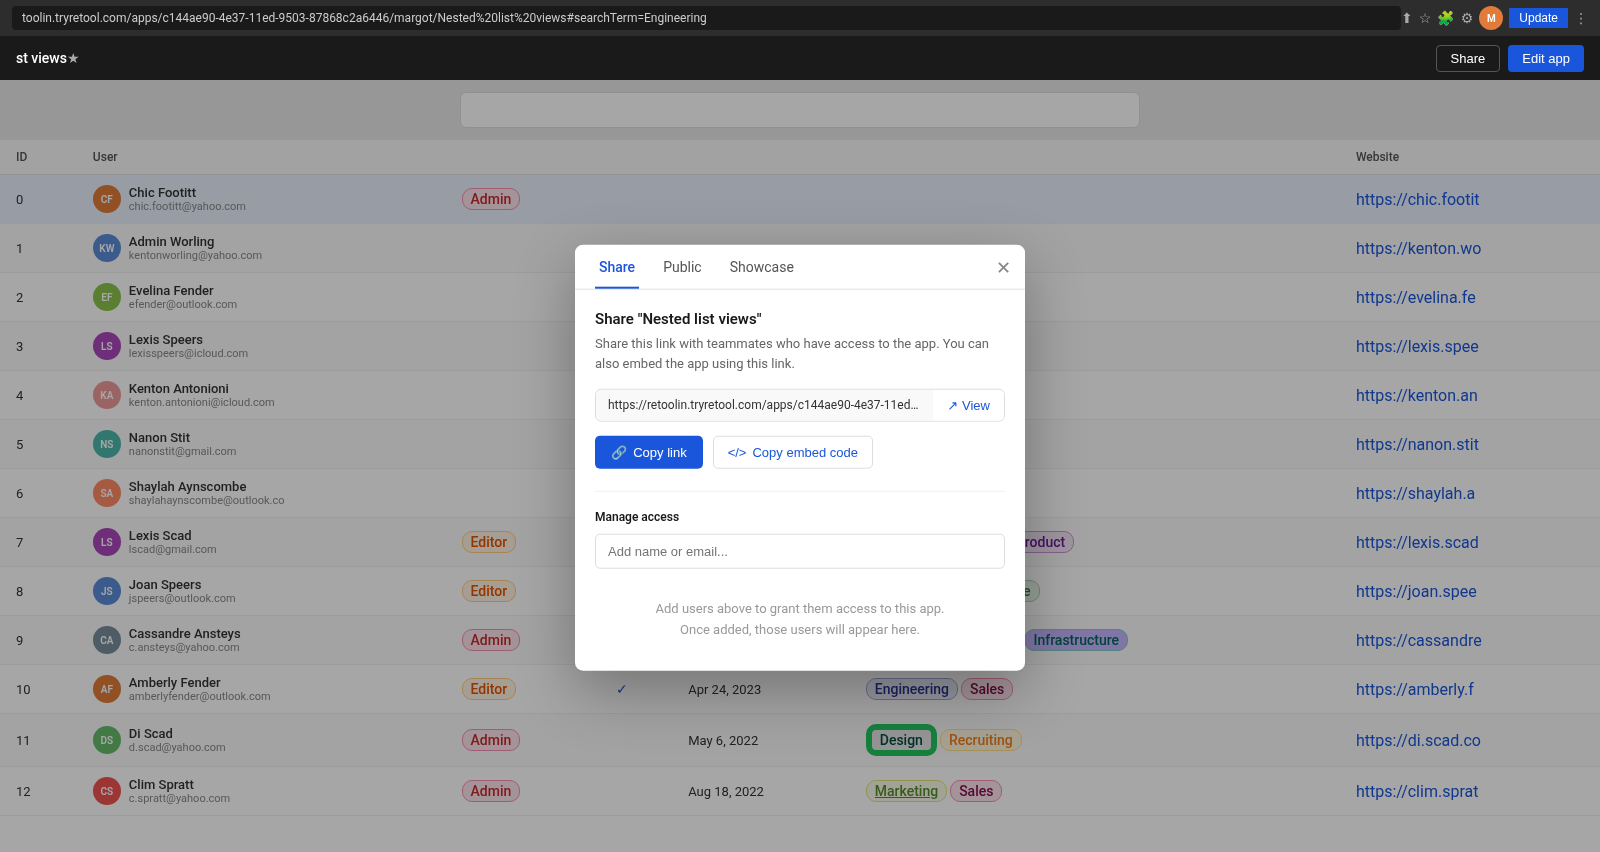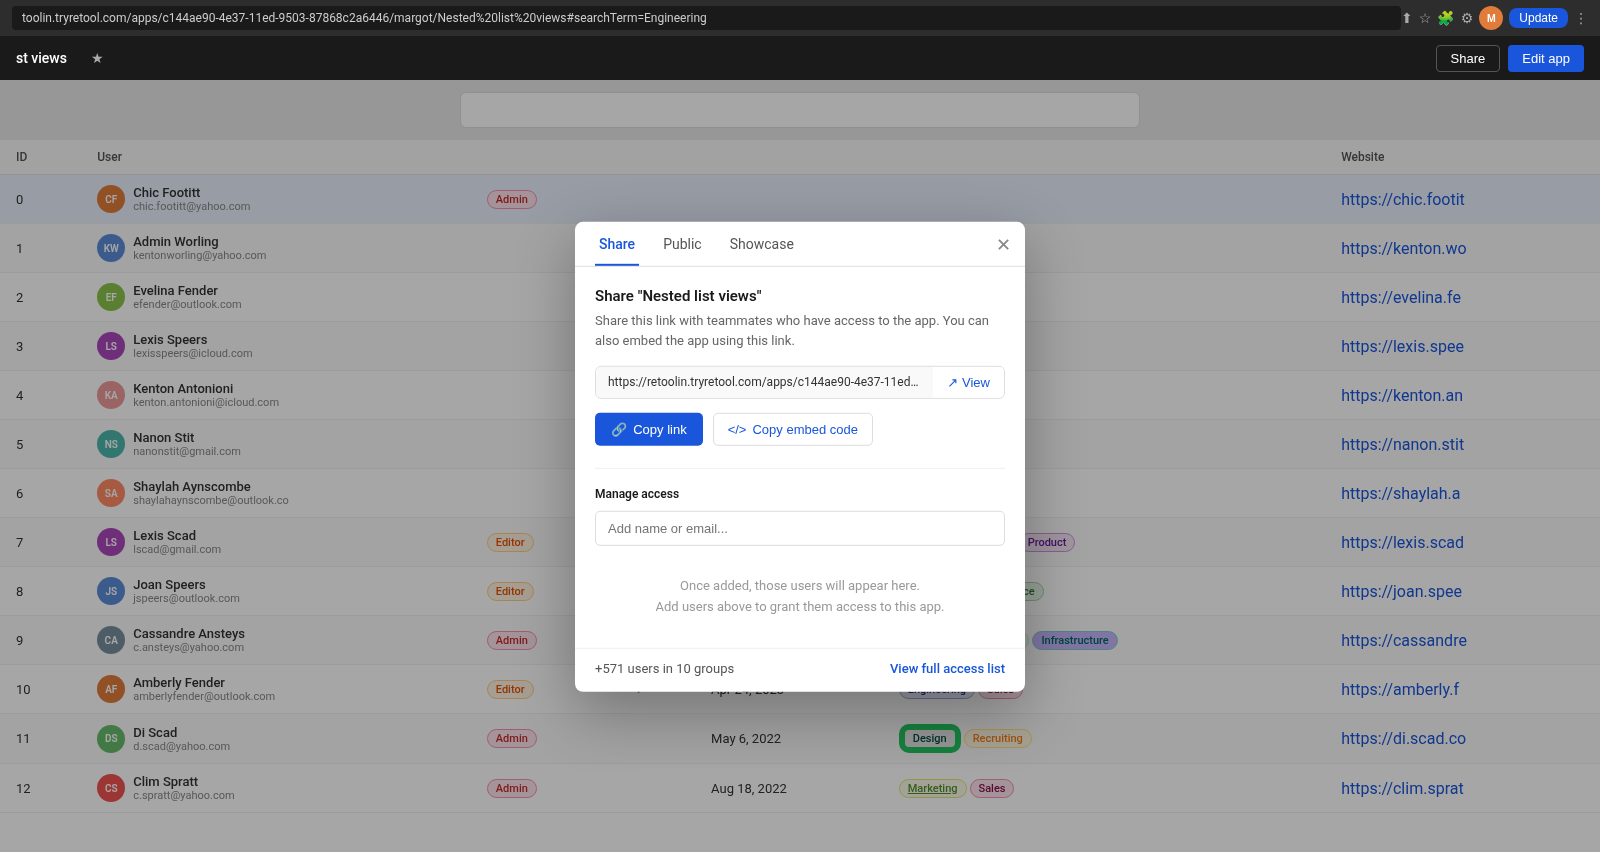--- a/index.html
+++ b/index.html
@@ -51,40 +51,40 @@
       align-items: center;
       justify-content: center;
       color: white;
       font-size: 10px;
       font-weight: 600;
     }
     .update-btn {
       background: #1a56db;
       color: white;
       border: none;
-      border-radius: 8px;
+      border-radius: 1px;
       padding: 3px 10px;
       font-size: 12px;
       cursor: pointer;
       font-weight: 500;
     }
 
     
     .app-header {
       background: #1a1a1a;
       height: 44px;
       display: flex;
       align-items: center;
       padding: 0 16px;
       justify-content: space-between;
     }
     .app-title-area {
       display: flex;
       align-items: flex-end;
-      gap: 24px;
+      gap: 0;
     }
     .app-title {
       color: #fff;
       font-size: 14px;
       font-weight: 500;
     }
     .star-icon { color: #aaa; font-size: 14px; }
     .header-actions { display: flex; gap: 8px; }
     .share-btn {
       background: transparent;
@@ -159,21 +159,21 @@
       margin-right: 8px;
     }
     .user-cell { display: flex; align-items: center; }
     .user-name { font-weight: 500; font-size: 13px; }
     .user-email { font-size: 11px; color: #888; }
 
     .badge {
       display: inline-block;
       padding: 2px 8px;
       border-radius: 10px;
-      font-size: 11px;
+      font-size: 14px;
       font-weight: 500;
       margin-right: 3px;
     }
     .badge-editor { background: #fff3e0; color: #e65100; border: 1px solid #ffcc80; }
     .badge-admin { background: #fce4ec; color: #c62828; border: 1px solid #f48fb1; }
     .badge-finance { background: #e8f5e9; color: #2e7d32; border: 1px solid #a5d6a7; }
     .badge-support { background: #e3f2fd; color: #1565c0; border: 1px solid #90caf9; }
     .badge-product { background: #f3e5f5; color: #6a1b9a; border: 1px solid #ce93d8; }
     .badge-infra { background: #c4b5fd; color: #00695c; border: 1px solid #80cbc4; }
     .badge-recruiting { background: #fff8e1; color: #f57f17; border: 1px solid #ffe082; }
@@ -743,23 +743,19 @@
       </div>
 
       <hr class="divider">
 
       
       <div class="manage-access-title">Manage access</div>
       <input class="add-email-input" type="text" placeholder="Add name or email..." style="">
 
       
       <div class="empty-access">
+        <div>Add users above to grant them access to this app.</div>
         <div>Once added, those users will appear here.</div>
-        <div>Add users above to grant them access to this app.</div>
       </div>
     </div>
 
-    <div class="modal-footer">
-      <span class="footer-users">+571 users in 10 groups</span>
-      <span class="view-full-list">View full access list</span>
-    </div>
   </div>
 </div>
 
 </body></html>

